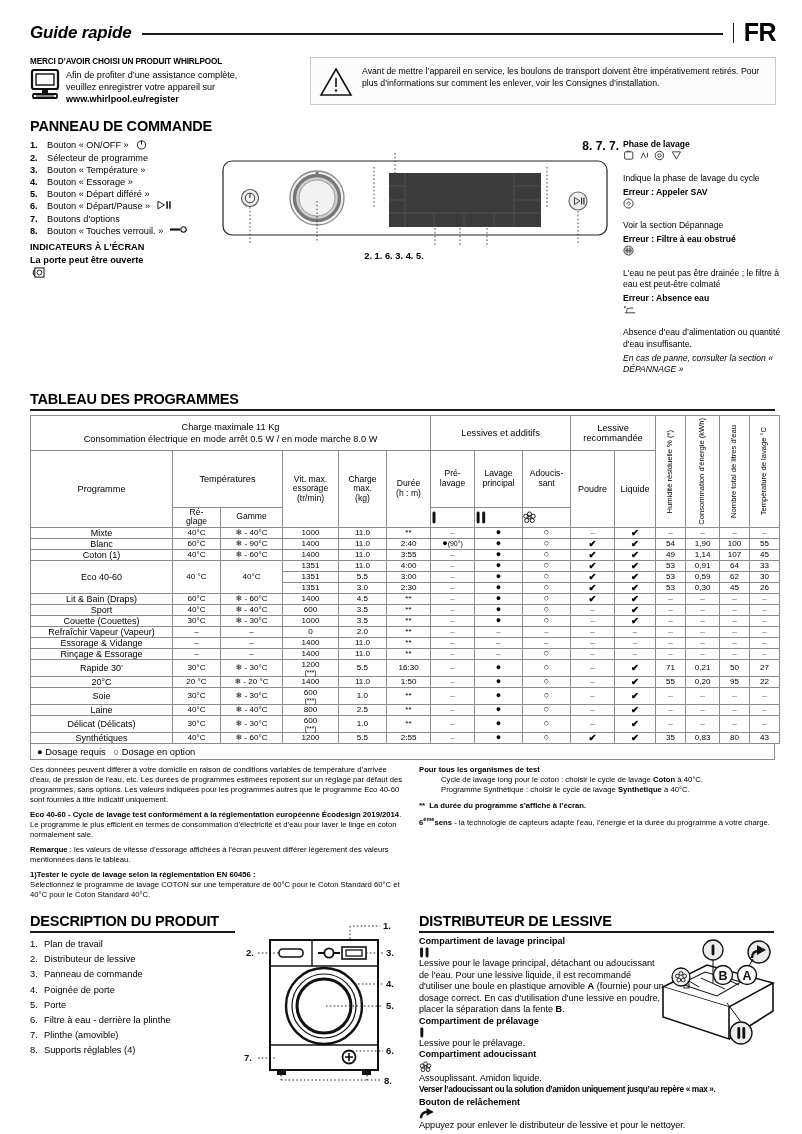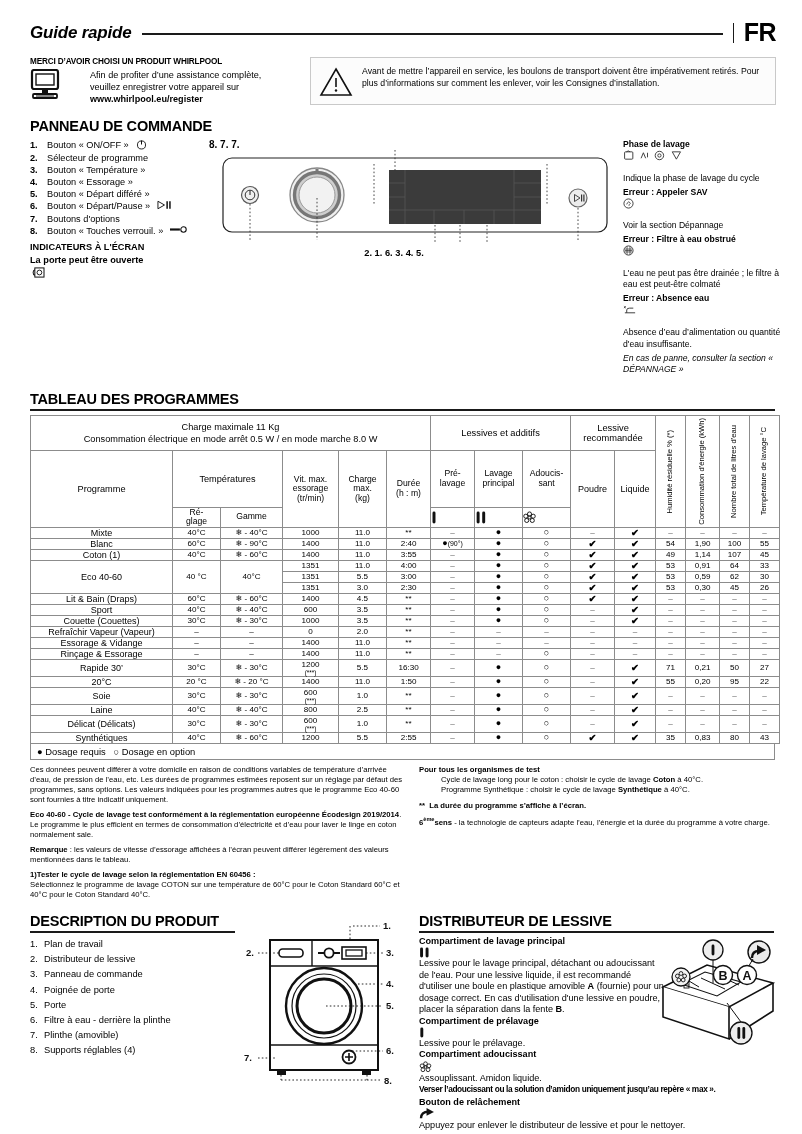--- a/index.html
+++ b/index.html
@@ -20,40 +20,40 @@
   .hdr-rule { flex:1; height:0; border-top:2.2px solid #1a1a1a; margin-top:2px; }
   .hdr-tick { width:0; height:20px; border-left:1.6px solid #1a1a1a; }
   .hdr-lang { font-weight:bold; font-size:25px; letter-spacing:-0.5px; }
 
   
   .intro { display:flex; margin-top:10px; gap:12px; }
   .thanks { width:268px; }
   .thanks-title { font-weight:bold; font-size:8.2px; letter-spacing:-0.15px; }
   .thanks-body { display:flex; gap:6px; margin-top:3px; }
   .pc-icon { width:30px; flex:0 0 30px; }
-  .thanks-lines { font-size:9.1px; line-height:1.33;margin-left:24px; }
+  .thanks-lines { font-size:9.1px; line-height:1.33; }
   .thanks-lines b { font-size:9.1px; }
 
   .warn { flex:1; border:1px solid #c9c9c9; background:#fcfcfc; display:flex; gap:9px; padding:7px 9px 7px 8px; }
   .warn-ico { flex:0 0 34px; padding-top:2px; }
   .warn-txt { font-size:8.7px; line-height:1.38; }
   .warn-txt .w1 { font-weight:bold; display:block; margin-bottom:1px; }
 
   
   .sec-title { font-weight:bold; font-size:14.5px; letter-spacing:-0.2px; margin:13px 0 0 0; }
   .sec-title.ul { border-bottom:2.2px solid #1a1a1a; padding-bottom:2px; }
 
   
   .cp { display:flex; margin-top:5px; gap:4px; }
   .cp-list { width:185px; flex:0 0 185px; font-size:9.2px; line-height:1.33; }
   .cp-list .row { display:flex; gap:4px; }
   .cp-list .num { font-weight:bold; width:13px; flex:0 0 13px; text-align:left; }
   .cp-list .ind { font-weight:bold; font-size:9.2px; margin-top:4px; }
   .cp-mid { flex:1; position:relative; }
-  .cp-lbl-top { font-weight:bold; font-size:10px; text-align:left; margin-left:-10px; }
+  .cp-lbl-top { font-weight:bold; font-size:12px; text-align:right; margin-left:-10px; }
   .cp-lbl-bot { font-weight:bold; font-size:9.3px; text-align:center; margin-left:-50px; margin-top:2px;}
   .cp-right { width:170px; flex:0 0 170px; font-size:8.6px; line-height:1.3; }
   .cp-right .b { font-weight:bold; }
   .cp-right p { margin:0 0 3px 0; }
   .cp-right .ital { font-style:italic; }
 
   
   table.prog { border-collapse:collapse; width:745px; margin-top:4px; font-size:8.1px; table-layout:fixed; }
   table.prog td, table.prog th { border:0.8px solid #8c8c8c; text-align:center; vertical-align:middle; padding:0; font-weight:normal; }
   table.prog .top-note { text-align:center; padding:5px 5px; font-size:9.2px; line-height:1.32; border-right:0.8px solid #8c8c8c;}

